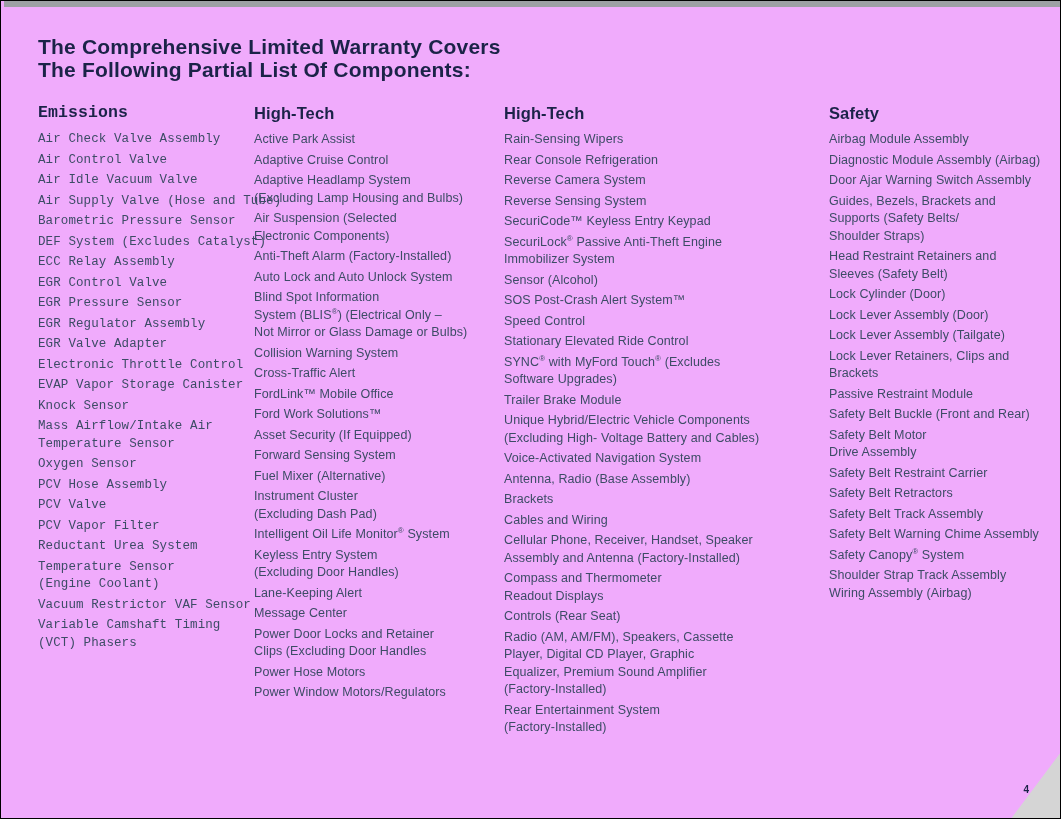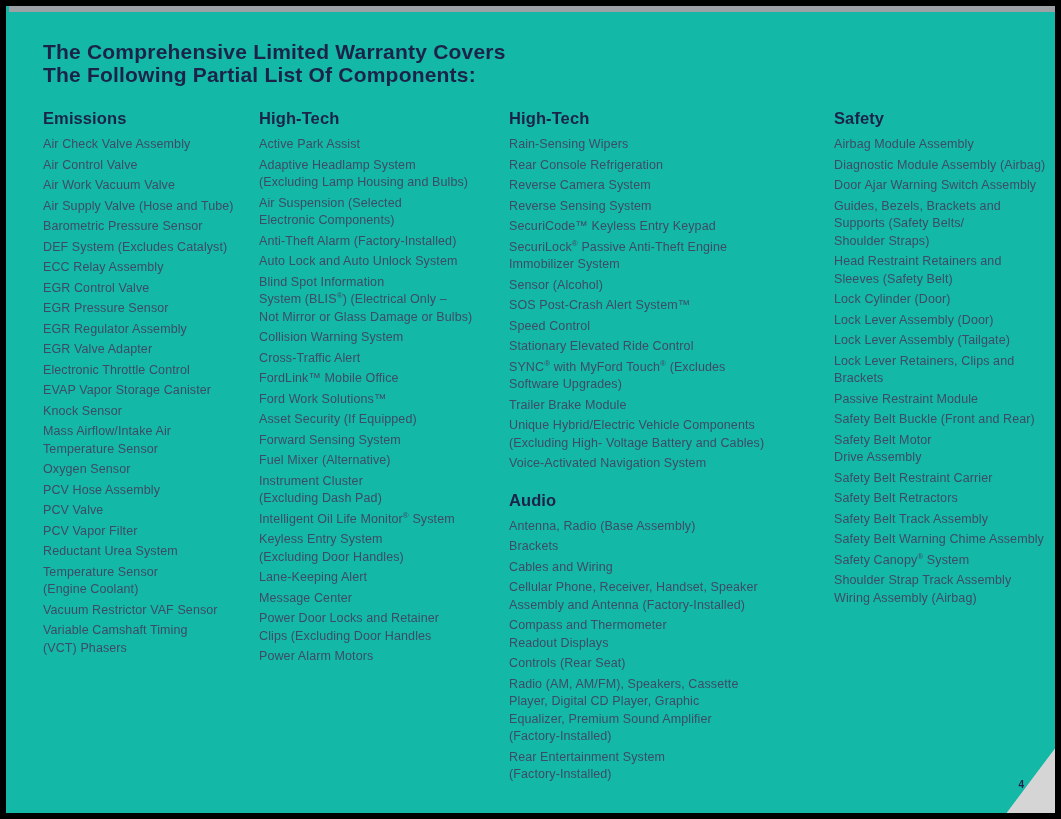--- a/index.html
+++ b/index.html
@@ -1,22 +1,22 @@
 <!DOCTYPE html>
 <html><head>
 <meta charset="utf-8">
 <style>
   html, body { margin: 0; padding: 0; background: #ffffff; }
   .page {
     position: relative;
     width: 1061px;
     height: 819px;
     box-sizing: border-box;
-    background: #14b8a6;
-    border: 6px solid #000000;
+    background: #f0abfc;
+    border: 1px solid #000000;
     overflow: hidden;
     font-family: "Liberation Sans", sans-serif;
   }
   .scan-edge-top {
     position: absolute; top: 0; left: 3px; right: 0; height: 6px;
     background: #9da0a4;
   }
   .corner-fold {
     position: absolute; right: 0; bottom: 0; width: 48px; height: 64px;
     background: linear-gradient(to bottom right, rgba(216,216,216,0) 49%, #d5d5d5 50%);
@@ -24,21 +24,21 @@
   .title {
     position: absolute; left: 37px; top: 35px;
     font-size: 21px; line-height: 22.5px; font-weight: 700;
     color: #1b2348; white-space: pre-line; letter-spacing: 0.2px;
   }
   .columns {
     position: absolute; left: 37px; top: 102px; right: 0;
     display: flex; align-items: flex-start;
   }
   .col { flex: 0 0 auto; box-sizing: border-box; padding-right: 8px; }
-  .columns > .col:nth-child(1) { width: 216px; }
+  .columns > .col:nth-child(1) { width: 216px; font-family: Liberation Mono, monospace; }
   .columns > .col:nth-child(2) { width: 250px; }
   .columns > .col:nth-child(3) { width: 292px; }
   .columns > .col:nth-child(4) { width: 255px; margin-left: 33px; }
   .section-heading {
     font-size: 16.5px; font-weight: 700; color: #1b2348;
     line-height: 20px; margin: 0 0 8px 0; letter-spacing: 0.1px;
   }
   .section + .section .section-heading { margin-top: 17px; }
   .item {
     font-size: 12.5px; line-height: 17.5px; color: #3d4c66;
@@ -56,21 +56,21 @@
 <div class="page">
   <div class="scan-edge-top"></div>
   <h1 class="title" style="margin:0;">The Comprehensive Limited Warranty Covers
 The Following Partial List Of Components:</h1>
   <div class="columns" id="columns">
       <div class="col">
         <div class="section">
           <div class="section-heading">Emissions</div>
           <div class="item">Air Check Valve Assembly</div>
           <div class="item">Air Control Valve</div>
-          <div class="item">Air Work Vacuum Valve</div>
+          <div class="item">Air Idle Vacuum Valve</div>
           <div class="item">Air Supply Valve (Hose and Tube)</div>
           <div class="item">Barometric Pressure Sensor</div>
           <div class="item">DEF System (Excludes Catalyst)</div>
           <div class="item">ECC Relay Assembly</div>
           <div class="item">EGR Control Valve</div>
           <div class="item">EGR Pressure Sensor</div>
           <div class="item">EGR Regulator Assembly</div>
           <div class="item">EGR Valve Adapter</div>
           <div class="item">Electronic Throttle Control</div>
           <div class="item">EVAP Vapor Storage Canister</div>
@@ -83,39 +83,41 @@
           <div class="item">Reductant Urea System</div>
           <div class="item">Temperature Sensor<br>(Engine Coolant)</div>
           <div class="item">Vacuum Restrictor VAF Sensor</div>
           <div class="item">Variable Camshaft Timing<br>(VCT) Phasers</div>
         </div>
       </div>
       <div class="col">
         <div class="section">
           <div class="section-heading">High-Tech</div>
           <div class="item">Active Park Assist</div>
+          <div class="item">Adaptive Cruise Control</div>
           <div class="item">Adaptive Headlamp System<br>(Excluding Lamp Housing and Bulbs)</div>
           <div class="item">Air Suspension (Selected<br>Electronic Components)</div>
           <div class="item">Anti-Theft Alarm (Factory-Installed)</div>
           <div class="item">Auto Lock and Auto Unlock System</div>
           <div class="item">Blind Spot Information<br>System (BLIS<sup>®</sup>) (Electrical Only –<br>Not Mirror or Glass Damage or Bulbs)</div>
           <div class="item">Collision Warning System</div>
           <div class="item">Cross-Traffic Alert</div>
           <div class="item">FordLink™ Mobile Office</div>
           <div class="item">Ford Work Solutions™</div>
           <div class="item">Asset Security (If Equipped)</div>
           <div class="item">Forward Sensing System</div>
           <div class="item">Fuel Mixer (Alternative)</div>
           <div class="item">Instrument Cluster<br>(Excluding Dash Pad)</div>
           <div class="item">Intelligent Oil Life Monitor<sup>®</sup> System</div>
           <div class="item">Keyless Entry System<br>(Excluding Door Handles)</div>
           <div class="item">Lane-Keeping Alert</div>
           <div class="item">Message Center</div>
           <div class="item">Power Door Locks and Retainer<br>Clips (Excluding Door Handles</div>
-          <div class="item">Power Alarm Motors</div>
+          <div class="item">Power Hose Motors</div>
+          <div class="item">Power Window Motors/Regulators</div>
         </div>
       </div>
       <div class="col">
         <div class="section">
           <div class="section-heading">High-Tech</div>
           <div class="item">Rain-Sensing Wipers</div>
           <div class="item">Rear Console Refrigeration</div>
           <div class="item">Reverse Camera System</div>
           <div class="item">Reverse Sensing System</div>
           <div class="item">SecuriCode™ Keyless Entry Keypad</div>
@@ -123,21 +125,20 @@
           <div class="item">Sensor (Alcohol)</div>
           <div class="item">SOS Post-Crash Alert System™</div>
           <div class="item">Speed Control</div>
           <div class="item">Stationary Elevated Ride Control</div>
           <div class="item">SYNC<sup>®</sup> with MyFord Touch<sup>®</sup> (Excludes<br>Software Upgrades)</div>
           <div class="item">Trailer Brake Module</div>
           <div class="item">Unique Hybrid/Electric Vehicle Components<br>(Excluding High- Voltage Battery and Cables)</div>
           <div class="item">Voice-Activated Navigation System</div>
         </div>
         <div class="section">
-          <div class="section-heading">Audio</div>
           <div class="item">Antenna, Radio (Base Assembly)</div>
           <div class="item">Brackets</div>
           <div class="item">Cables and Wiring</div>
           <div class="item">Cellular Phone, Receiver, Handset, Speaker<br>Assembly and Antenna (Factory-Installed)</div>
           <div class="item">Compass and Thermometer<br>Readout Displays</div>
           <div class="item">Controls (Rear Seat)</div>
           <div class="item">Radio (AM, AM/FM), Speakers, Cassette<br>Player, Digital CD Player, Graphic<br>Equalizer, Premium Sound Amplifier<br>(Factory-Installed)</div>
           <div class="item">Rear Entertainment System<br>(Factory-Installed)</div>
         </div>
       </div>

